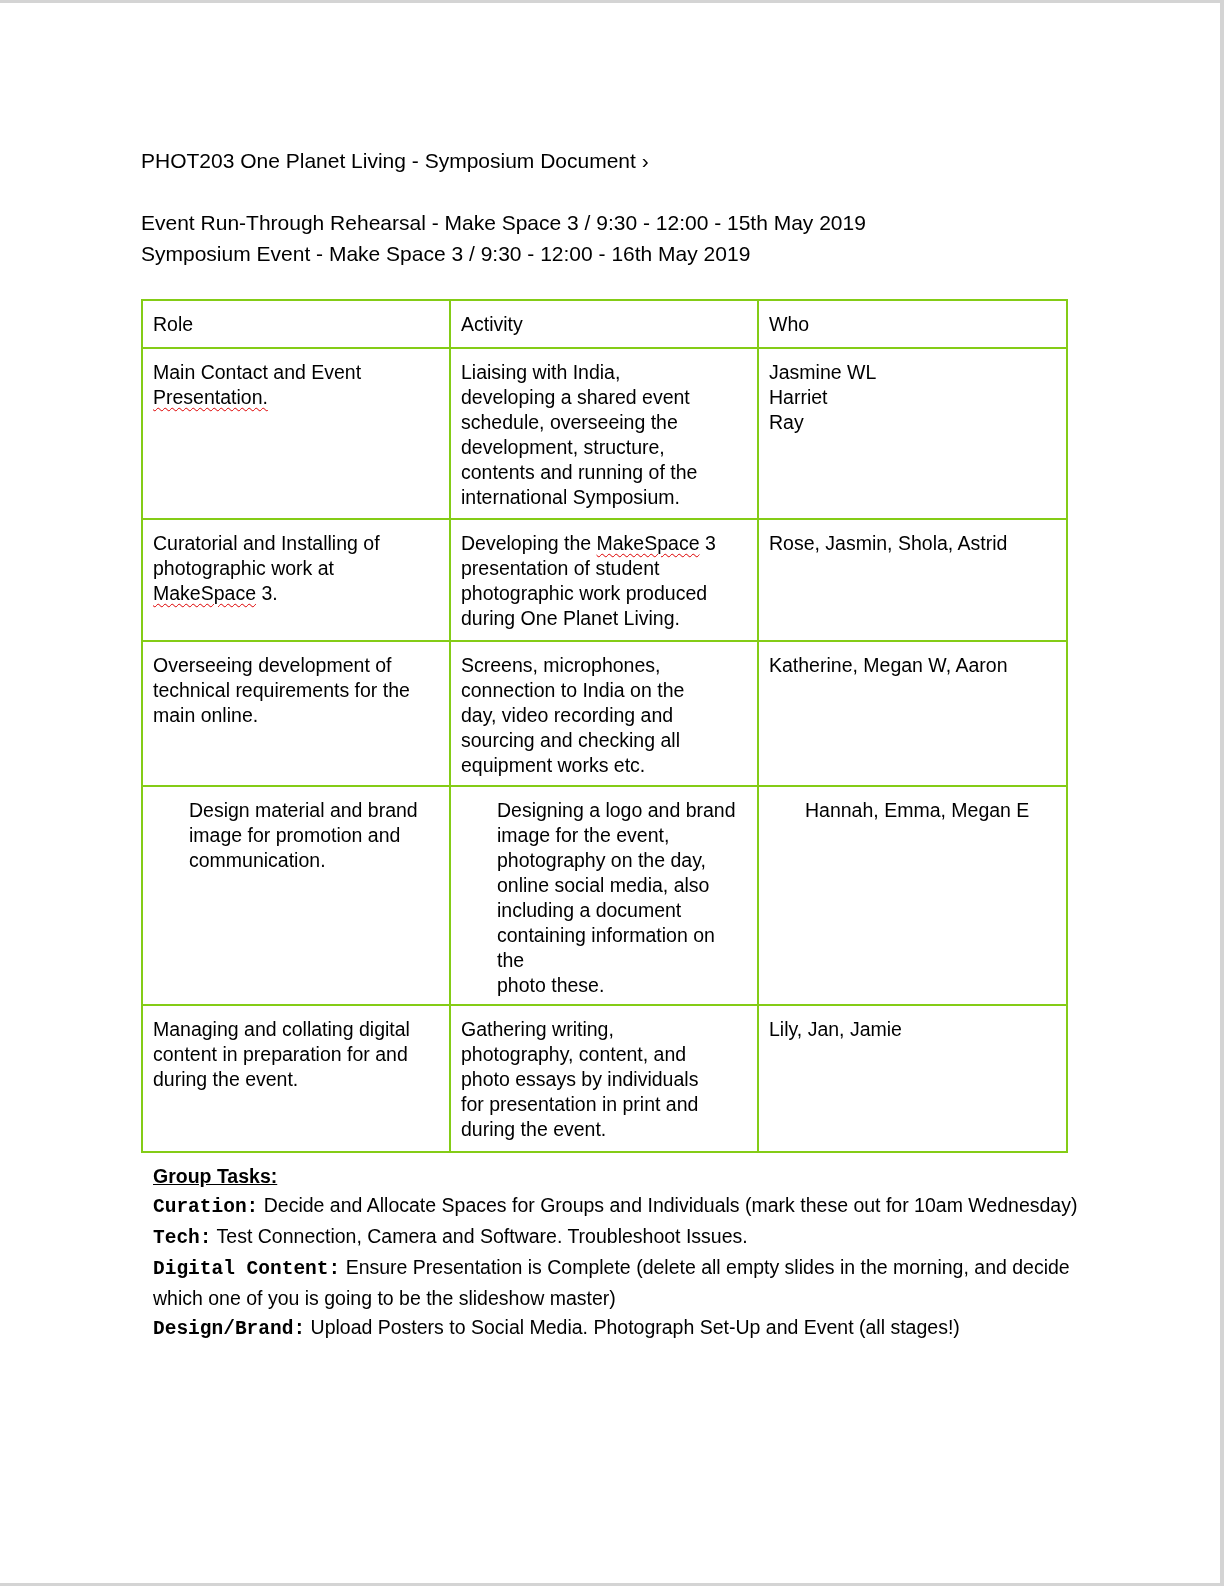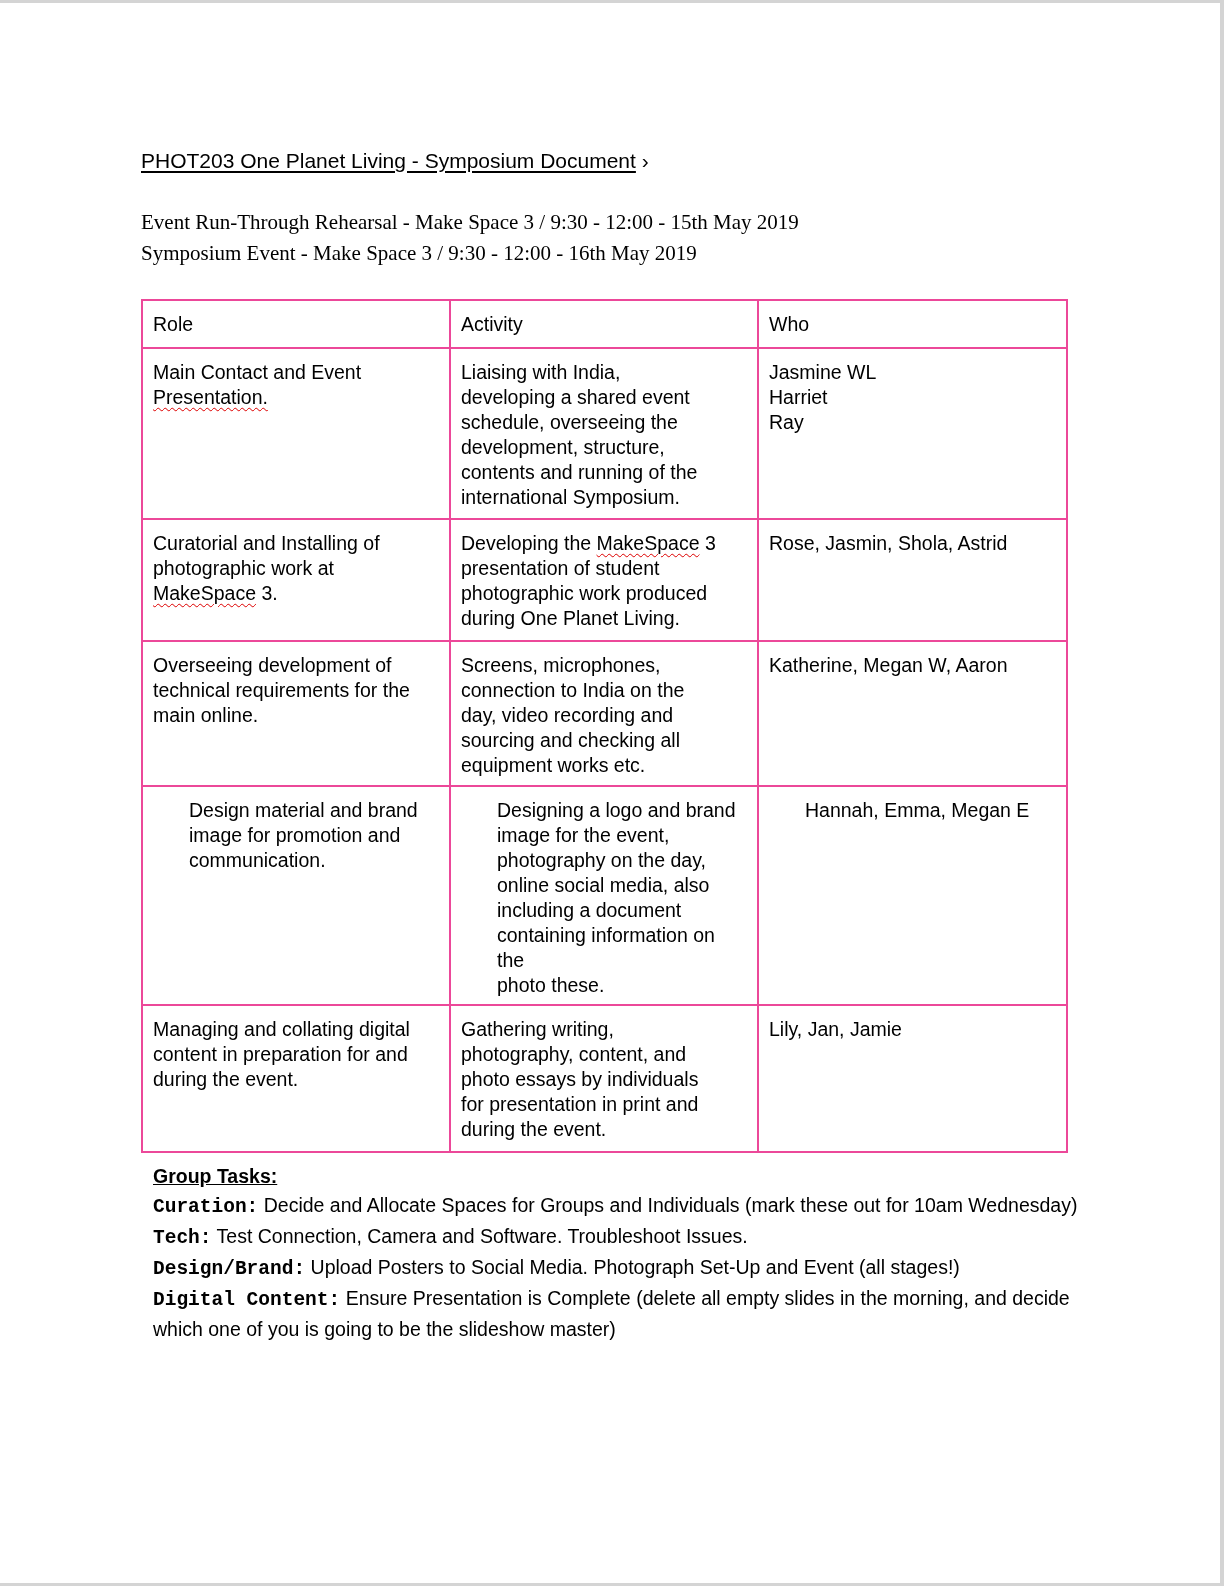--- a/index.html
+++ b/index.html
@@ -9,31 +9,31 @@
     font-family: "Liberation Sans", sans-serif; color: #000;
   }
   .page {
     position: absolute; left: 0; top: 3px; width: 1220px; height: 1580px;
     background: #fff;
   }
   .title {
     position: absolute; left: 141px; top: 144px;
     font-size: 21px; line-height: 28px; white-space: nowrap;
   }
-  .title .link { text-decoration: underline; text-underline-offset: 3px; text-align: center; }
-  .event-lines { position: absolute; left: 141px; top: 204px; font-size: 21px; line-height: 31px; white-space: nowrap; font-family: Liberation Serif, serif; }
+  .title .link { text-underline-offset: 3px; text-align: center; }
+  .event-lines { position: absolute; left: 141px; top: 204px; font-size: 21px; line-height: 31px; white-space: nowrap; }
   .event-lines div { height: 31px; }
 
   table.roles {
     position: absolute; left: 141px; top: 296px;
     border-collapse: collapse; table-layout: fixed;
     width: 927px;
   }
   table.roles td {
-    border: 2px solid #ec4899; vertical-align: top;
+    border: 2px solid #84cc16; vertical-align: top;
     padding: 11px 10px 6px 10px;
     font-size: 19.5px; line-height: 25px;
   }
   .c1 { width: 308px; } .c2 { width: 308px; } .c3 { width: 309px; }
   tr.hdr td { height: 29px; }
   tr.r1 td { height: 152px; margin-top: 28px; }
   tr.r2 td { height: 103px; }
   tr.r3 td { height: 126px; }
   tr.r4 td { height: 179px; padding-left: 46px; }
   tr.r5 td { height: 128px; }
@@ -158,16 +158,16 @@
         <span class="cell-line">Lily, Jan, Jamie</span>
       </td>
     </tr>
   </tbody>
     </table>
 
   <div class="tasks">
     <div class="heading">Group Tasks:</div>
     <div class="item"><b>Curation:</b><span> Decide and Allocate Spaces for Groups and Individuals (mark these out for 10am Wednesday)</span></div>
     <div class="item"><b>Tech:</b><span> Test Connection, Camera and Software. Troubleshoot Issues.</span></div>
+    <div class="item"><b>Digital Content:</b><span> Ensure Presentation is Complete (delete all empty slides in the morning, and decide which one of you is going to be the slideshow master)</span></div>
     <div class="item"><b>Design/Brand:</b><span> Upload Posters to Social Media. Photograph Set-Up and Event (all stages!)</span></div>
-    <div class="item"><b>Digital Content:</b><span> Ensure Presentation is Complete (delete all empty slides in the morning, and decide which one of you is going to be the slideshow master)</span></div>
   </div>
 </div>
 
 </body></html>

